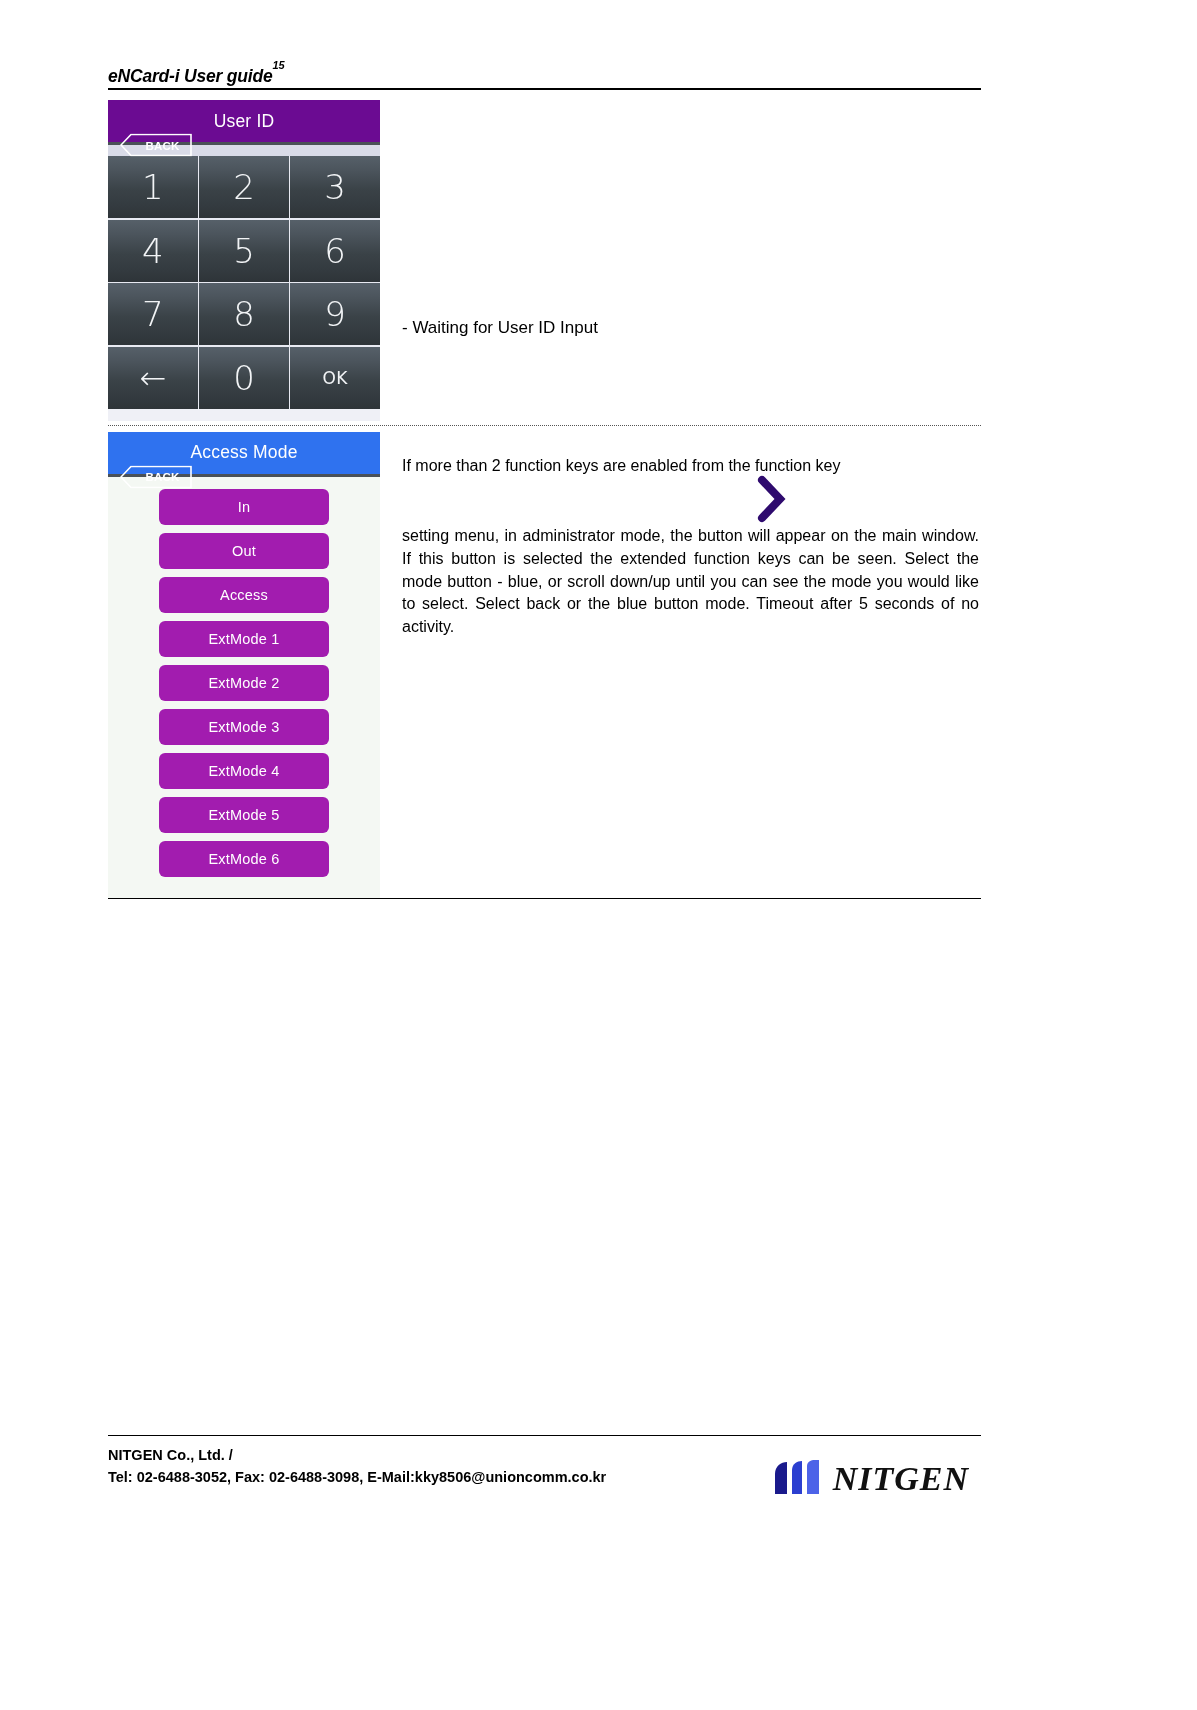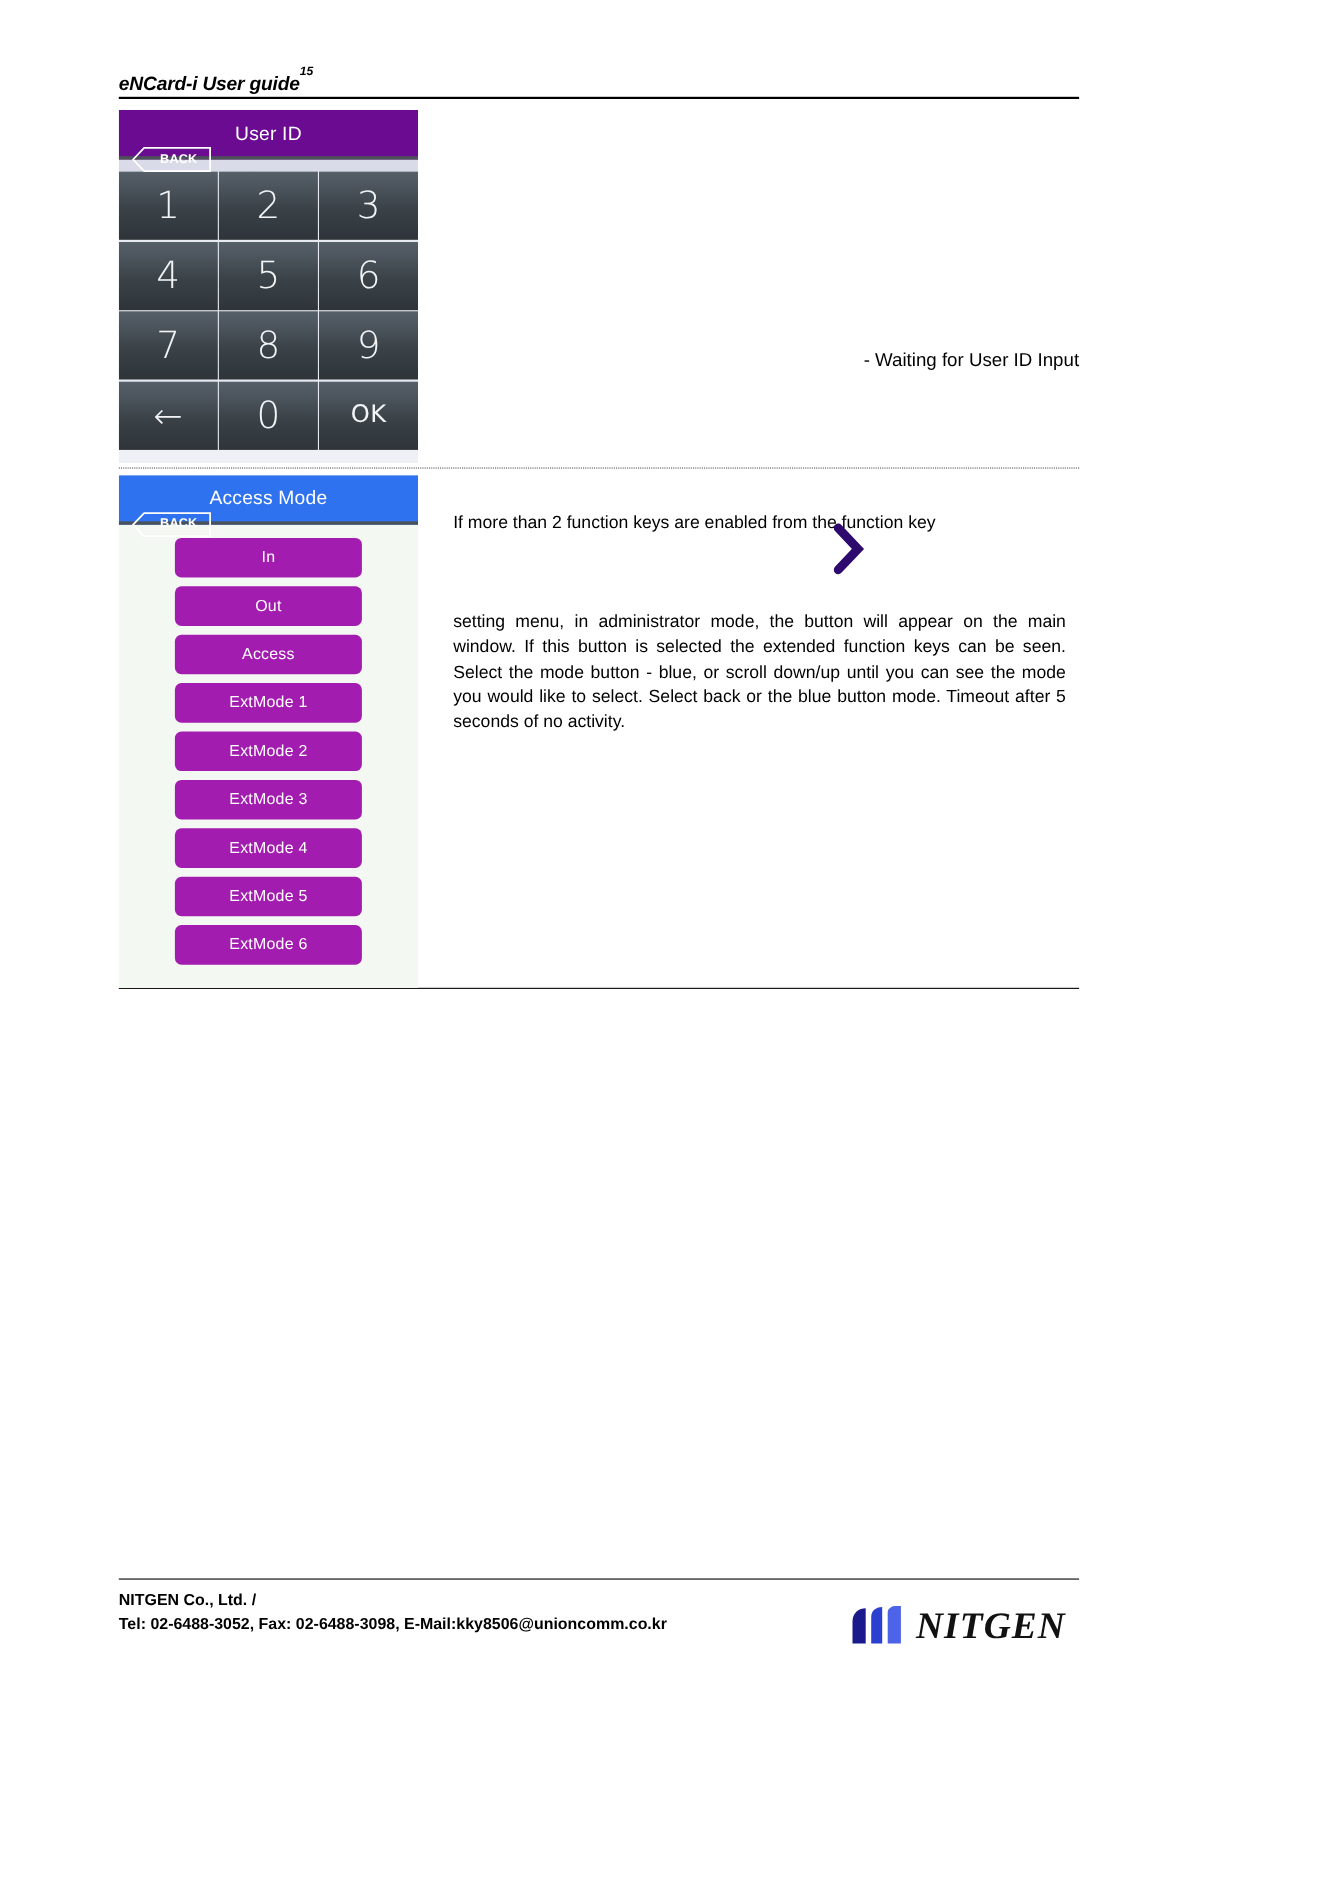--- a/index.html
+++ b/index.html
@@ -151,21 +151,21 @@
     color: #f2f4f6;
     display: flex;
     align-items: center;
     justify-content: center;
     font-family: "DejaVu Sans", sans-serif;
     font-size: 34px;
     font-weight: 300;
     user-select: none;
   }
   .key.small {
-    font-size: 22px;
+    font-size: 17px;
     font-weight: normal;
     letter-spacing: 0.5px;
   }
   .key.arrow { font-size: 32px; }
   .keypad-bottom-strip {
     height: 12px;
     background: #eff0f6;
   }
 
   
@@ -188,36 +188,35 @@
     align-items: center;
     justify-content: center;
     letter-spacing: 0.2px;
   }
 
   
   .caption {
     flex: 1 1 auto;
     padding-left: 22px;
     box-sizing: border-box;
-    text-align: right;
   }
   .caption-simple {
     font-size: 17px;
     padding-top: 218px;
     letter-spacing: 0px;
   }
   .caption-para {
     font-size: 16px;
     line-height: 1.42;
     text-align: justify;
     padding-top: 23px;
     position: relative;
     padding-right: 2px;
   }
-  .caption-para p { margin: 10px; }
+  .caption-para p { margin: 0; }
   .caption-para .justified {
     text-align: justify;
     text-align-last: left;
   }
   .inline-chevron {
     position: absolute;
     left: 374px;
     top: 42px;
     width: 34px;
     height: 50px;

